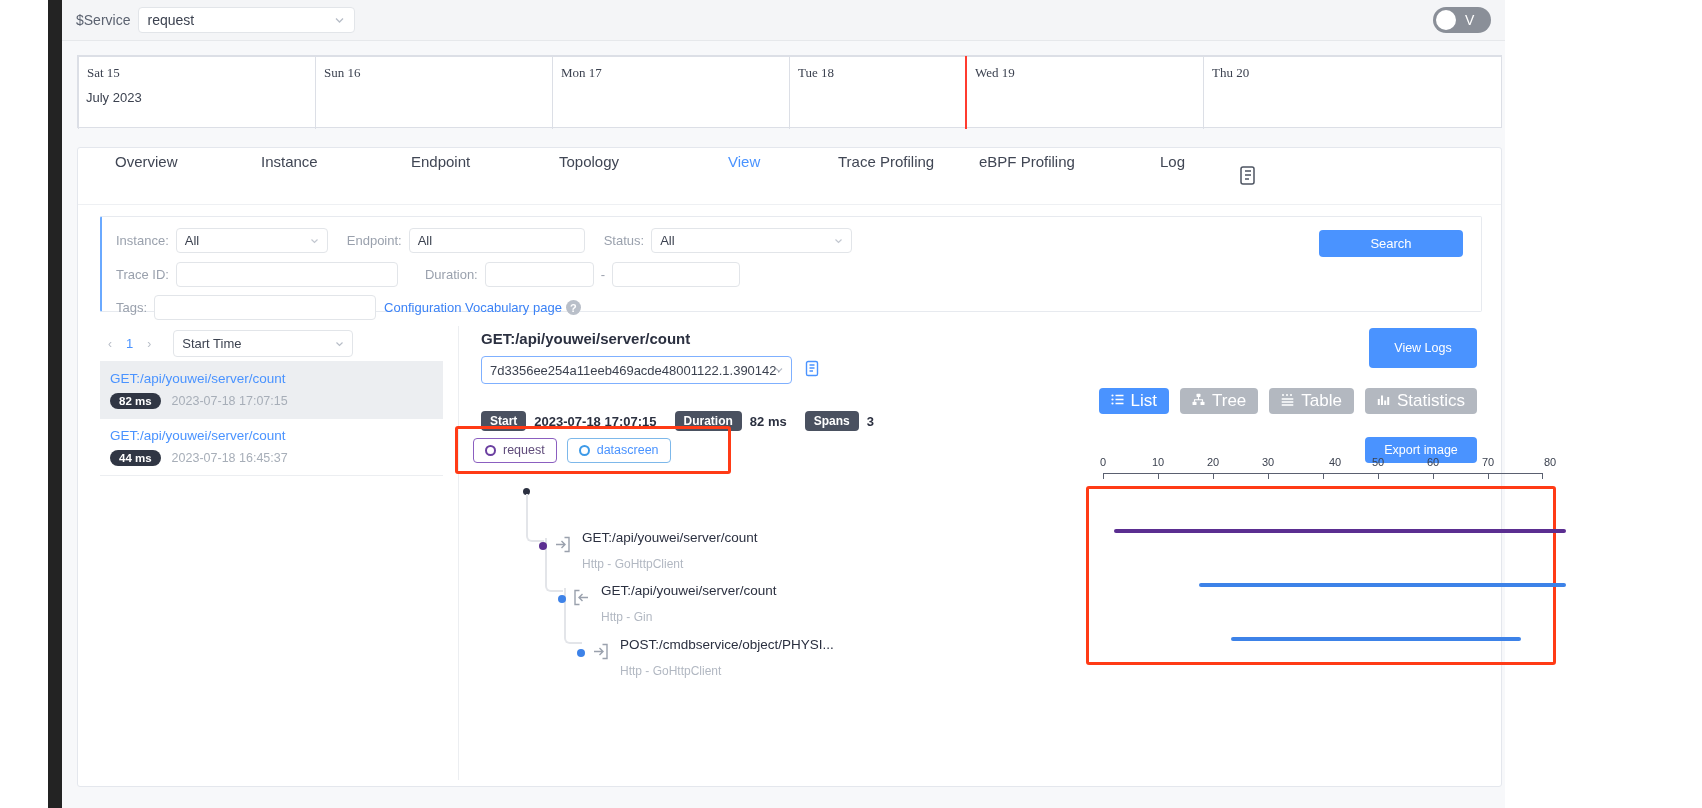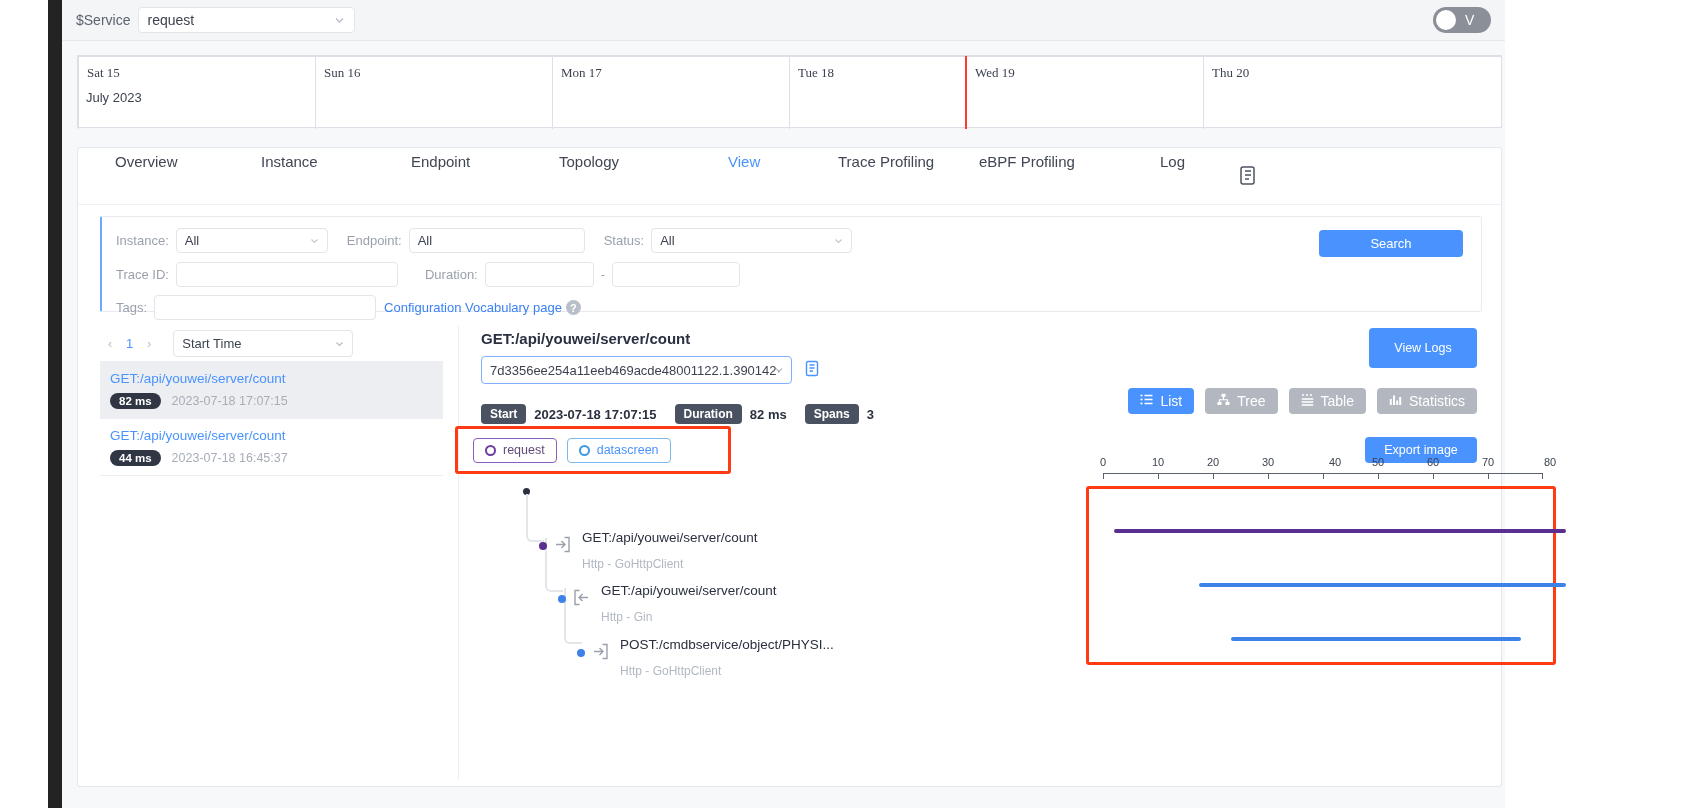--- a/index.html
+++ b/index.html
@@ -122,35 +122,35 @@
   #detail-title { font-size:15px; font-weight:bold; color:#2b3040; margin-top:4px; }
   #idrow { display:flex; align-items:center; margin-top:9px; }
   #trace-id-select {
     width:311px; height:28px; border:1px solid #7fb0ff; border-radius:4px; background:#fff;
     display:flex; align-items:center; padding:0 22px 0 8px; font-size:13px; color:#3c4250;
     position:relative; overflow:hidden; white-space:nowrap;
   }
   #trace-id-select .chev { position:absolute; right:6px; top:50%; transform:translateY(-50%); }
   #copy-id-icon { margin-left:12px; cursor:pointer; }
 
-  #metarow { display:flex; align-items:center; margin-top:20px; }
+  #metarow { display:flex; align-items:center; margin-top:27px; }
   .meta-badge {
     background:#4a5160; color:#fff; font-size:12px; font-weight:bold;
     border-radius:4px; padding:3px 9px;
   }
   .meta-val { font-size:13px; color:#2b3040; font-weight:bold; margin:0 18px 0 8px; }
 
   #view-logs {
     position:absolute; right:16px; top:2px; width:108px; height:40px;
     background:#4a93ff; border-radius:4px; color:#fff; font-size:12.5px;
     display:flex; align-items:center; justify-content:center; cursor:pointer;
   }
   #viewmodes { position:absolute; right:16px; top:62px; display:flex; gap:11px; }
   .vm {
-    height:26px; border-radius:4px; background:#b3b8c0; color:#fff; font-size:14px;
+    height:26px; border-radius:4px; background:#b3b8c0; color:#fff; font-size:17px;
     display:flex; align-items:center; gap:7px; padding:0 12px; cursor:pointer;
   }
   .vm.active { background:#4a93ff; }
   #export-btn {
     position:absolute; right:16px; top:111px; width:112px; height:26px;
     background:#4a93ff; border-radius:4px; color:#fff; font-size:12.5px;
     display:flex; align-items:center; justify-content:center; cursor:pointer;
   }
 
   

